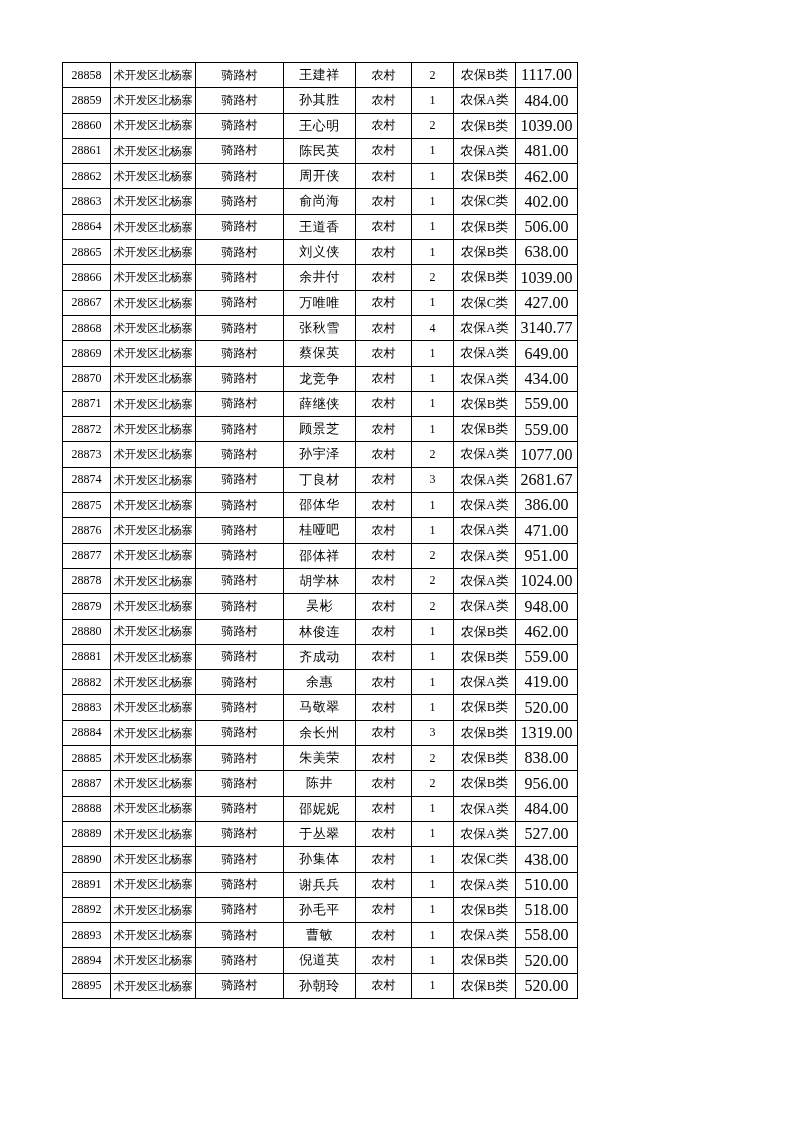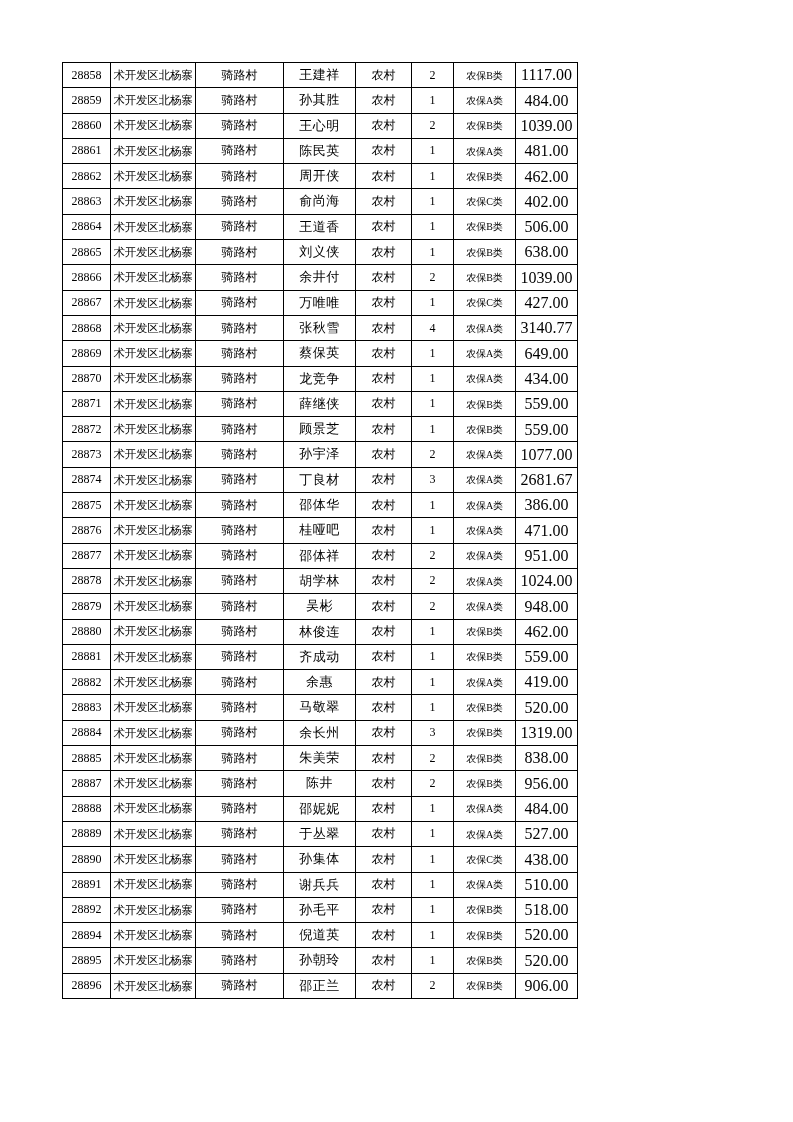--- a/index.html
+++ b/index.html
@@ -45,21 +45,21 @@
   col.c-count   { width: 42px; }
   col.c-cat     { width: 62px; }
   col.c-amount  { width: 62px; }
 
   td.id-cell     { text-align: right;  padding-right: 5px; font-size: 12px; }
   td.region-cell { font-size: 11.5px; letter-spacing: -0.2px; }
   td.village-cell{ font-size: 12px; }
   td.name-cell   { font-size: 13px; letter-spacing: 0.5px; }
   td.type-cell   { font-size: 12px; }
   td.count-cell  { font-size: 12px; }
-  td.cat-cell    { font-size: 10px; }
+  td.cat-cell    { font-size: 13px; }
   td.amount-cell { text-align: right; padding-right: 6px; font-size: 16px; }
 </style>
 </head>
 <body>
 
 <div class="page">
   <table class="data-table">
     <colgroup>
       <col class="c-id">
       <col class="c-region">
@@ -405,44 +405,44 @@
           <td class="id-cell">28892</td>
           <td class="region-cell">术开发区北杨寨</td>
           <td class="village-cell">骑路村</td>
           <td class="name-cell">孙毛平</td>
           <td class="type-cell">农村</td>
           <td class="count-cell">1</td>
           <td class="cat-cell">农保B类</td>
           <td class="amount-cell">518.00</td>
         </tr>
         <tr>
+          <td class="id-cell">28893</td>
+          <td class="region-cell">术开发区北杨寨</td>
+          <td class="village-cell">骑路村</td>
+          <td class="name-cell">曹敏</td>
+          <td class="type-cell">农村</td>
+          <td class="count-cell">1</td>
+          <td class="cat-cell">农保A类</td>
+          <td class="amount-cell">558.00</td>
+        </tr>
+        <tr>
           <td class="id-cell">28894</td>
           <td class="region-cell">术开发区北杨寨</td>
           <td class="village-cell">骑路村</td>
           <td class="name-cell">倪道英</td>
           <td class="type-cell">农村</td>
           <td class="count-cell">1</td>
           <td class="cat-cell">农保B类</td>
           <td class="amount-cell">520.00</td>
         </tr>
         <tr>
           <td class="id-cell">28895</td>
           <td class="region-cell">术开发区北杨寨</td>
           <td class="village-cell">骑路村</td>
           <td class="name-cell">孙朝玲</td>
           <td class="type-cell">农村</td>
           <td class="count-cell">1</td>
           <td class="cat-cell">农保B类</td>
           <td class="amount-cell">520.00</td>
-        </tr>
-        <tr>
-          <td class="id-cell">28896</td>
-          <td class="region-cell">术开发区北杨寨</td>
-          <td class="village-cell">骑路村</td>
-          <td class="name-cell">邵正兰</td>
-          <td class="type-cell">农村</td>
-          <td class="count-cell">2</td>
-          <td class="cat-cell">农保B类</td>
-          <td class="amount-cell">906.00</td>
         </tr>
       </tbody>
   </table>
 </div>
 
 </body></html>

